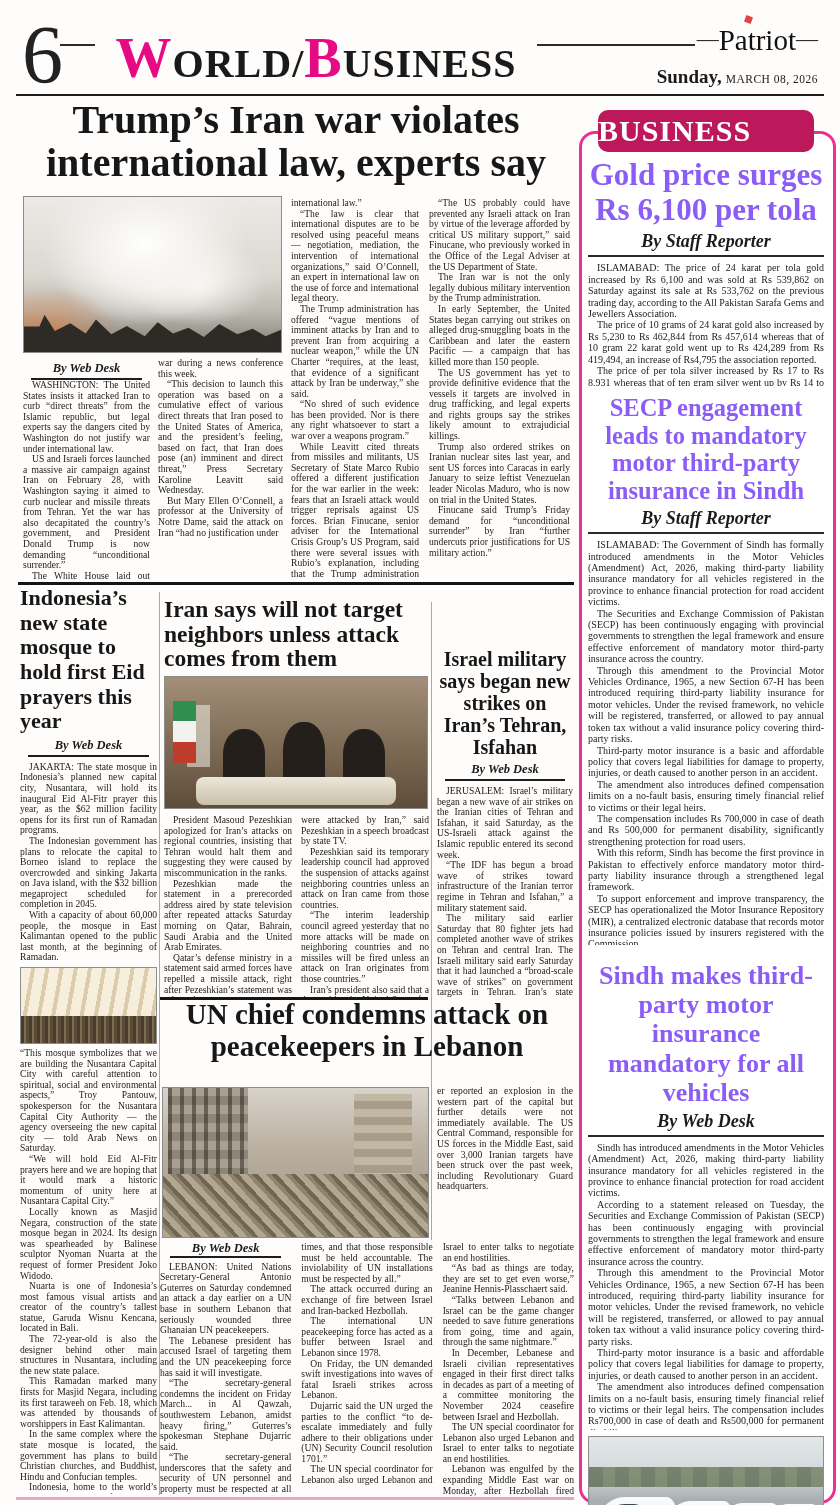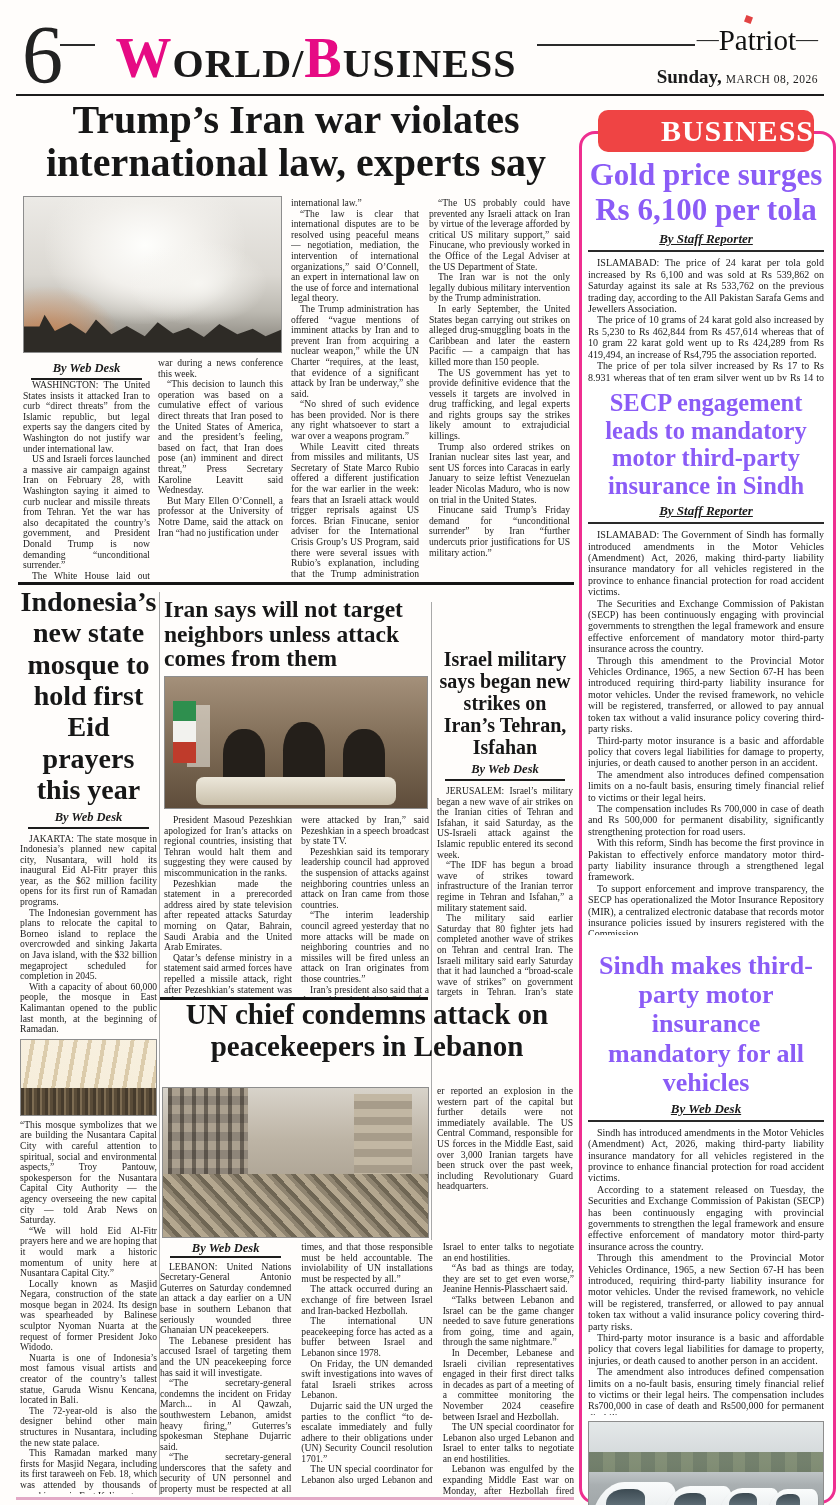--- a/index.html
+++ b/index.html
@@ -47,21 +47,21 @@
   .mcol { position:absolute; }
   .mcol1 { left:23px; top:380px; width:127px; height:199px; }
   .mcol2 { left:158px; top:358px; width:125px; height:221px; }
   .mcol3 { left:291px; top:198px; width:128px; height:381px; }
   .mcol4 { left:429px; top:198px; width:141px; height:381px; }
   .main-byline-box { position:absolute; left:23px; top:357px; width:127px; }
   .rule-under-main { left:18px; top:582px; width:556px; height:3px; }
 
   
   .indo { position:absolute; left:20px; top:586px; width:137px; max-height:908px; overflow:hidden; }
-  .indo .headline { font-size:28px; line-height:1.12; text-align:center; }
+  .indo .headline { font-size:22px; line-height:1.12; text-align:left; }
   .photo-mosque { width:137px; height:77px; margin:4px 0;
       background:linear-gradient(180deg,#fdf9f0 0%,#efe4cd 55%,#cbb894 100%); }
   .photo-mosque .ribs { position:absolute; inset:0 0 34% 0;
       background:repeating-linear-gradient(100deg,#f7efdd 0 10px,#d9c8a6 10px 14px); opacity:.9; }
   .photo-mosque .crowd { position:absolute; left:0; bottom:0; width:100%; height:36%;
       background:repeating-linear-gradient(90deg,#463b2c 0 3px,#7d6c52 3px 5px,#5a4c38 5px 8px); }
   .vline-indo { left:159px; top:592px; height:903px; }
 
   
   .iran-block { position:absolute; left:164px; top:597px; width:266px; }
@@ -98,30 +98,30 @@
   .photo-rubble .tower { position:absolute; right:6%; top:4%; width:22%; height:64%;
       background:repeating-linear-gradient(0deg,#a79c8a 0 8px,#c2b7a3 8px 16px); }
   .un-text { position:absolute; left:160px; top:1242px; width:414px; height:259px;
              column-count:3; column-gap:10px; }
   .un-text .byline { margin:0 10px 4px; }
   .bottom-rule { position:absolute; left:16px; top:1497px; width:558px; height:3px; background:#e3a9c6; }
 
   
   .biz-border { position:absolute; left:579px; top:131px; width:251px; height:1367px;
                 border:3px solid #ee2f90; border-radius:16px; background:#fff; }
-  .biz-tab { position:absolute; left:598px; top:110px; width:216px; height:42px; background:#ef4444;
-             border-radius:10px; color:#fff; text-align:right; line-height:42px; font-size:30px;
+  .biz-tab { position:absolute; left:598px; top:110px; width:216px; height:42px; background:#be185d;
+             border-radius:10px; color:#fff; text-align:left; line-height:42px; font-size:30px;
              font-weight:700; letter-spacing:1px; }
   .biz-inner { position:absolute; left:588px; top:158px; width:236px; }
   .biz-head { text-align:center; font-weight:700; color:#8b5cf6; }
   .biz-head.gold { font-size:31px; line-height:1.12; }
   .biz-head.secp { font-size:24.5px; line-height:1.12; margin-top:8px; }
   .biz-head.sindh { font-size:26px; line-height:1.12; margin-top:16px; }
-  .biz-byline { display:block; text-align:center; font-weight:700; font-style:italic; font-size:13px;
-                border-bottom:2px solid #2a2a2a; padding:2px 0 3px; margin:2px 0 5px;text-decoration:underline; }
+  .biz-byline { display:block; text-align:center; font-weight:700; font-style:italic; font-size:18px;
+                border-bottom:2px solid #2a2a2a; padding:2px 0 3px; margin:2px 0 5px; }
   .biz-text { font-size:10px; line-height:11.4px; }
   .biz-text.gold-t { height:124px; }
   .biz-text.secp-t { height:406px; }
   .biz-text.sindh-t { height:288px; }
   .photo-cars { width:236px; height:139px; margin-top:6px;
       background:linear-gradient(180deg,#e4e8e9 0%,#d2d7d9 28%,#a9afb1 46%,#8d9395 100%); }
   .photo-cars .trees { position:absolute; left:0; top:22%; width:100%; height:15%;
       background:repeating-linear-gradient(90deg,#5c6b52 0 14px,#6f7d5e 14px 26px); opacity:.8; }
   .photo-cars .car { position:absolute; background:linear-gradient(180deg,#fafcfc 0%,#e4e8ea 55%,#c4cacd 100%);
       border-radius:40% 12% 10% 10% / 62% 18% 10% 10%; box-shadow:0 2px 2px rgba(0,0,0,.35); }

